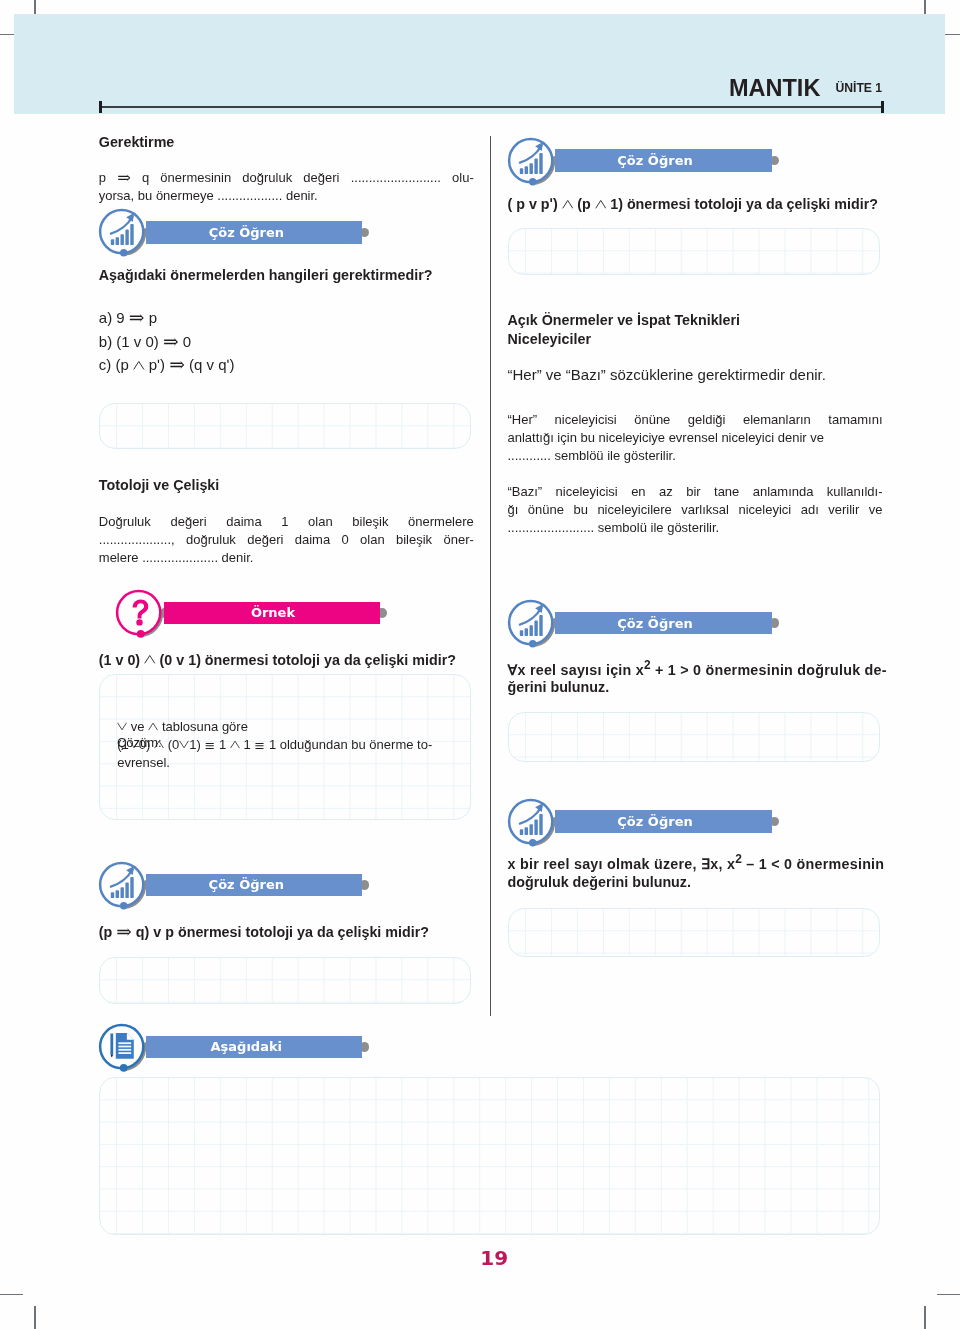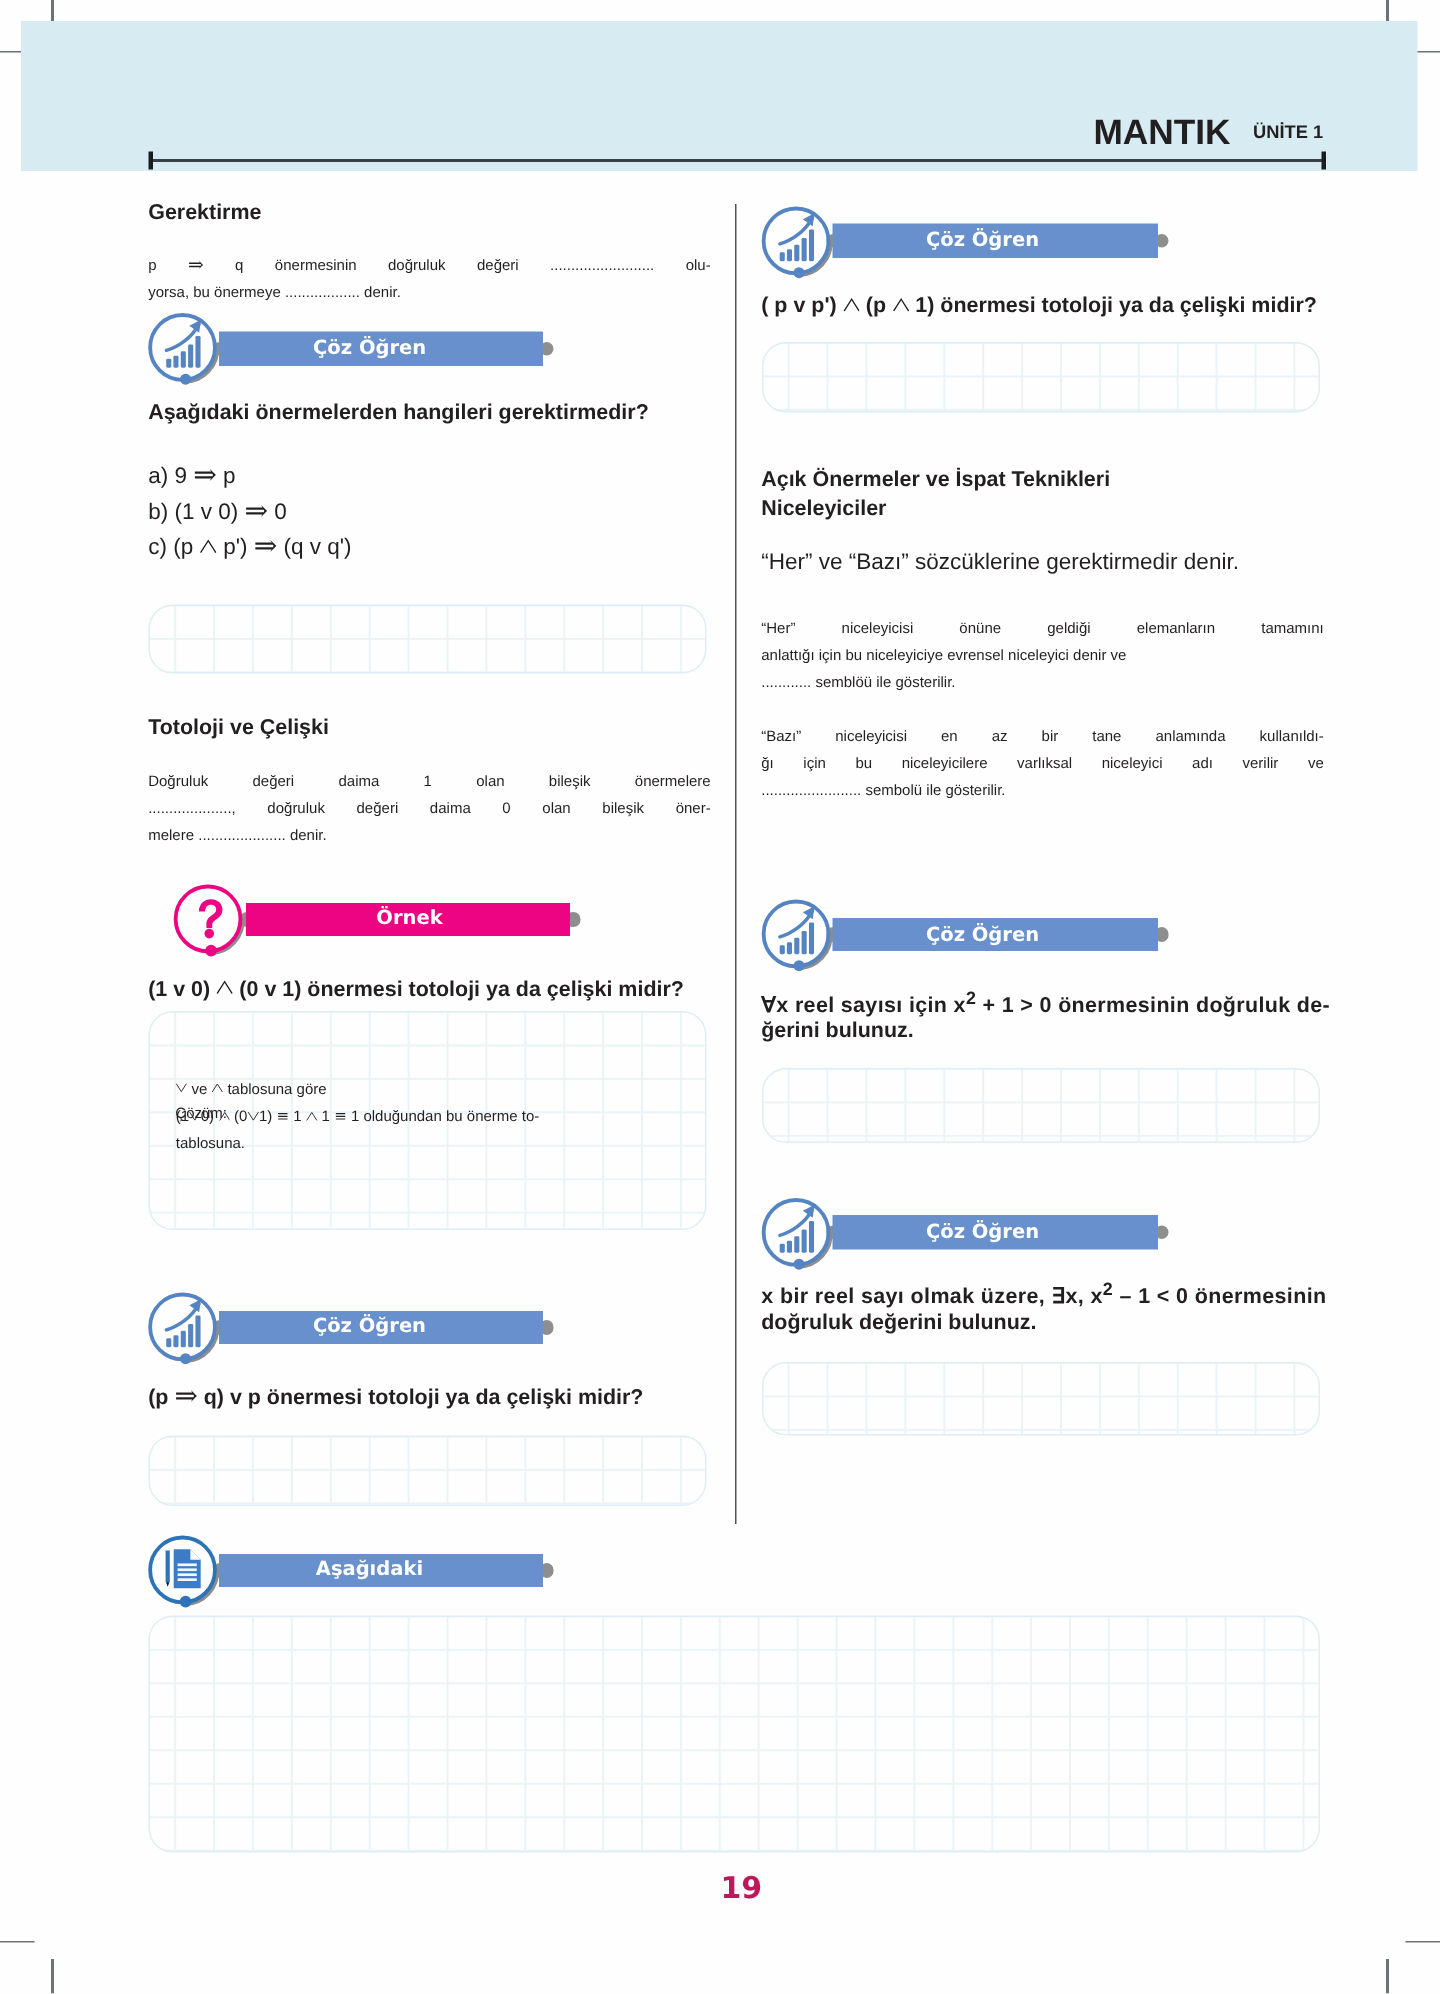--- a/index.html
+++ b/index.html
@@ -18,21 +18,21 @@
 
   
   .vdiv{position:absolute;width:1.4px;background:#4d5154;}
 
   
   .h{position:absolute;font-weight:bold;font-size:14.3px;color:#231f20;white-space:nowrap;}
   .p{position:absolute;font-size:15px;line-height:18px;color:#231f20;}
   .mathsym{font-family:"DejaVu Serif",serif;font-weight:normal;font-size:1.25em;line-height:0;vertical-align:-0.04em;}
   .h .mathsym{font-weight:normal;font-size:1.3em;}
   .wsvg{width:0.62em;height:0.66em;display:inline-block;vertical-align:-0.02em;}
-  .pline{position:absolute;font-size:10px;line-height:18px;color:#231f20;white-space:nowrap;}
+  .pline{position:absolute;font-size:13px;line-height:18px;color:#231f20;white-space:nowrap;}
   .jst{white-space:normal;text-align:justify;text-align-last:justify;}
 
   
   .badge{position:absolute;height:48px;}
   .bbar{position:absolute;left:47.5px;top:12.5px;height:22.7px;background:#6890cc;}
   .pinkbar{background:#ec0483;}
   .bknob{position:absolute;width:9.4px;height:9.4px;border-radius:50%;background:#8e8e8e;top:19.2px;z-index:-1;}
   .bicon{position:absolute;left:0;top:0;width:47px;height:50px;overflow:visible;}
   .blabel{position:absolute;left:47.5px;top:12.5px;height:22.7px;display:flex;align-items:center;
           justify-content:center;color:#fff;font-size:13px;font-weight:bold;font-family:"DejaVu Sans",sans-serif;}
@@ -139,21 +139,21 @@
         </svg></span> tablosuna göre</div>
   <div class="pline" style="left:117.2px;top:736px;">(1<span class="mathsym"><svg class="wsvg" viewBox="0 0 16 14">
           <path d="M1.3 1.9 L8 12.4 L14.7 1.9" fill="none" stroke="currentColor" stroke-width="1.25" stroke-linecap="round" stroke-linejoin="miter"></path>
         </svg></span>0) <span class="mathsym"><svg class="wsvg" viewBox="0 0 16 14">
           <path d="M1.3 12.4 L8 1.9 L14.7 12.4" fill="none" stroke="currentColor" stroke-width="1.25" stroke-linecap="round" stroke-linejoin="miter"></path>
         </svg></span> (0<span class="mathsym"><svg class="wsvg" viewBox="0 0 16 14">
           <path d="M1.3 1.9 L8 12.4 L14.7 1.9" fill="none" stroke="currentColor" stroke-width="1.25" stroke-linecap="round" stroke-linejoin="miter"></path>
         </svg></span>1) <span class="mathsym" style="font-size: 1em;">≡</span> 1 <span class="mathsym"><svg class="wsvg" viewBox="0 0 16 14">
           <path d="M1.3 12.4 L8 1.9 L14.7 12.4" fill="none" stroke="currentColor" stroke-width="1.25" stroke-linecap="round" stroke-linejoin="miter"></path>
         </svg></span> 1 <span class="mathsym" style="font-size: 1em;">≡</span> 1 olduğundan bu önerme to-</div>
-  <div class="pline" style="left:117.2px;top:754px;">tablosuna.</div>
+  <div class="pline" style="left:117.2px;top:754px;">evrensel.</div>
 
   <div class="badge" style="left:98.8px;top:861px;width:280px;">
     <div class="bbar" style="width:216px;"></div>
     <span class="bknob" style="left:43.5px;"></span>
     <span class="bknob" style="left:261.2px;"></span>
     <svg class="bicon" viewBox="0 0 47 50">
       <g transform="translate(1.6,1.2)">
           <path d="M 21.6 45.2 A 21.6 21.6 0 0 0 44.0 21.0" fill="none" stroke="#8d8d8d" stroke-width="2.6" stroke-linecap="round"></path>
         </g>
       <circle cx="22.7" cy="23.6" r="21.6" fill="none" stroke="#5584c2" stroke-width="2.55"></circle>
@@ -234,21 +234,21 @@
 
   <div class="gbox" style="left:507.5px;top:227.9px;width:372.4px;height:47px;"></div>
 
   <div class="h" style="left:507.5px;top:312px;">Açık Önermeler ve İspat Teknikleri</div>
   <div class="h" style="left:507.5px;top:331px;">Niceleyiciler</div>
   <div class="p" style="left:507.5px;top:366px;width:375px;">“Her” ve “Bazı” sözcüklerine gerektirmedir denir.</div>
   <div class="pline jst" style="left:507.5px;top:411px;width:375px;">“Her” niceleyicisi önüne geldiği elemanların tamamını</div>
   <div class="pline" style="left:507.5px;top:429px;width:375px;">anlattığı için bu niceleyiciye evrensel niceleyici denir ve</div>
   <div class="pline" style="left:507.5px;top:447px;width:375px;">............ semblöü ile gösterilir.</div>
   <div class="pline jst" style="left:507.5px;top:483px;width:375px;">“Bazı” niceleyicisi en az bir tane anlamında kullanıldı-</div>
-  <div class="pline jst" style="left:507.5px;top:501px;width:375px;">ğı için bu niceleyicilere varlıksal niceleyici adı verilir ve</div>
+  <div class="pline jst" style="left:507.5px;top:501px;width:375px;">ğı önüne bu niceleyicilere varlıksal niceleyici adı verilir ve</div>
   <div class="pline" style="left:507.5px;top:519px;width:375px;">........................ sembolü ile gösterilir.</div>
 
   <div class="badge" style="left:507.5px;top:599.2px;width:290px;">
     <div class="bbar" style="width:217px;"></div>
     <span class="bknob" style="left:43.5px;"></span>
     <span class="bknob" style="left:262.2px;"></span>
     <svg class="bicon" viewBox="0 0 47 50">
       <g transform="translate(1.6,1.2)">
           <path d="M 21.6 45.2 A 21.6 21.6 0 0 0 44.0 21.0" fill="none" stroke="#8d8d8d" stroke-width="2.6" stroke-linecap="round"></path>
         </g>

